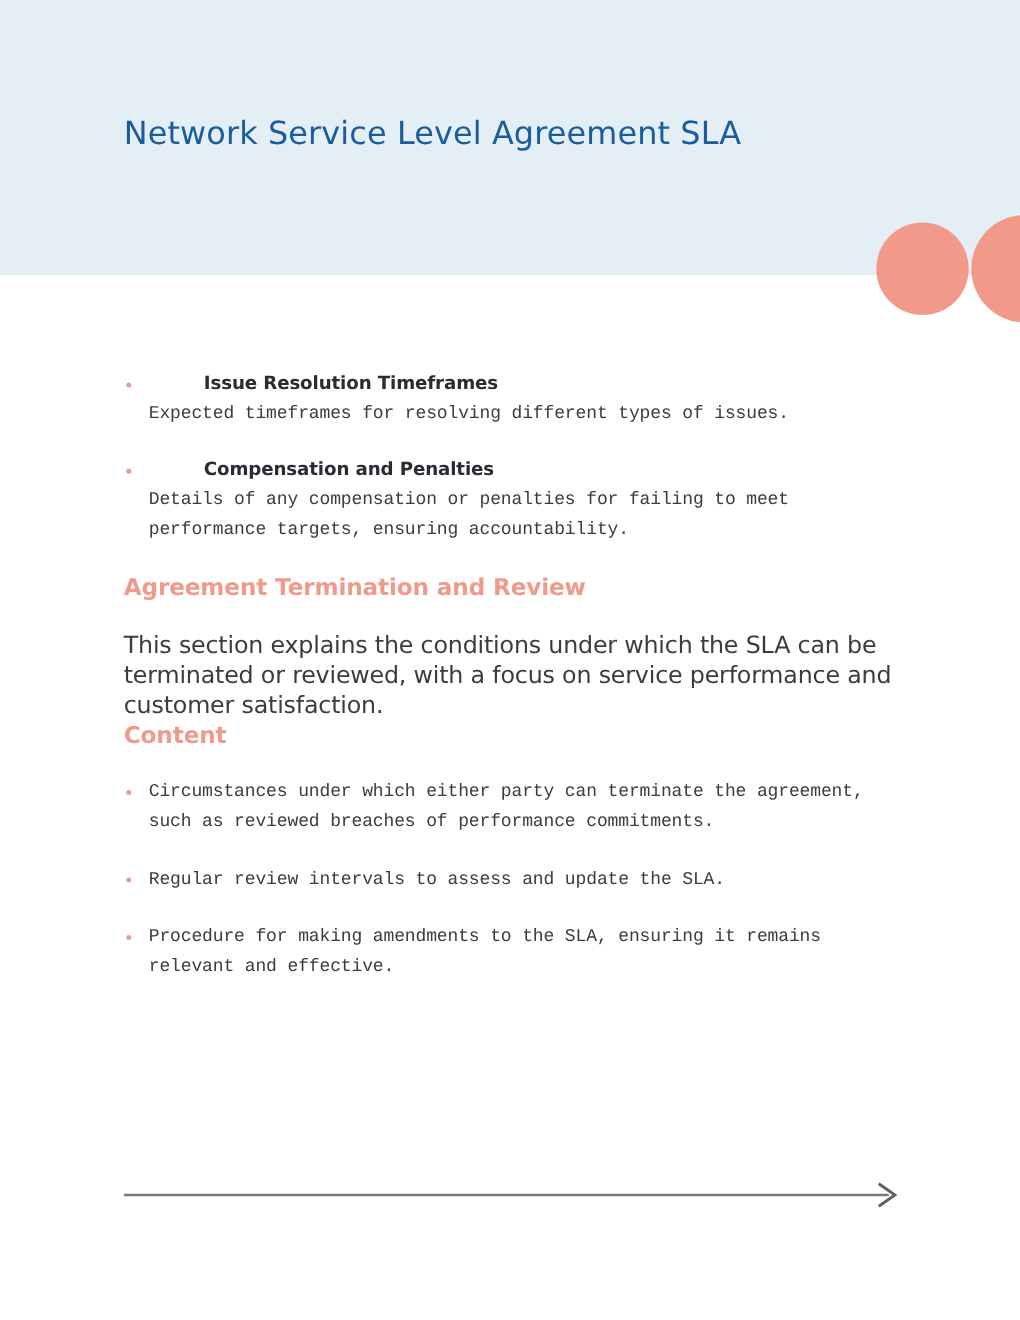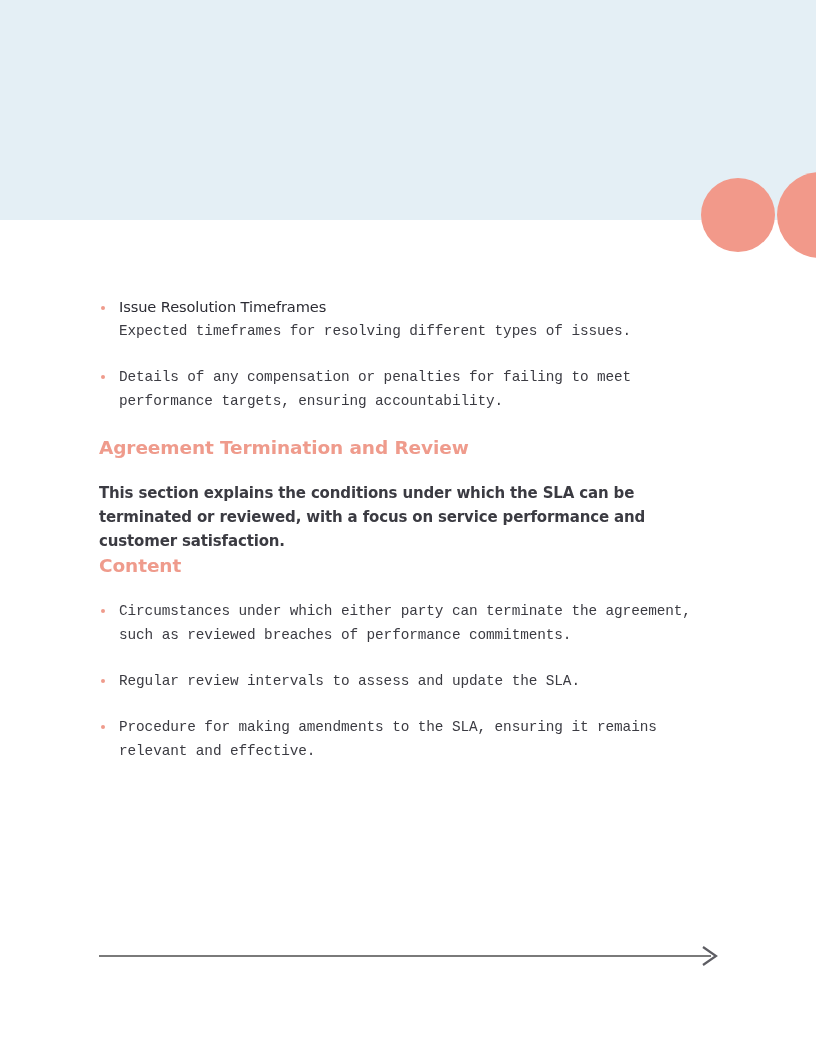--- a/index.html
+++ b/index.html
@@ -88,24 +88,25 @@
     left: 2px;
     top: 10px;
     width: 4px;
     height: 4px;
     border-radius: 50%;
     background: #ef9b8c;
   }
   .bullet-title {
     font-family: "DejaVu Sans", sans-serif;
     font-size: 14.6px;
-    font-weight: 400;
+    font-weight: 700;
     color: #2b2b33;
     line-height: 21px;
     letter-spacing: -0.1px;
+    margin-left: 44px;
   }
   .bullet-desc {
     font-family: Liberation Mono, monospace;
     font-size: 14.4px;
     font-weight: 400;
     color: #3b3b42;
     line-height: 24px;
     letter-spacing: -0.1px;
     margin-top: 2px;
   }
@@ -115,22 +116,22 @@
     font-family: "DejaVu Sans", sans-serif;
     font-size: 18.5px;
     font-weight: 700;
     color: #ef9b8c;
     letter-spacing: -0.1px;
     line-height: 26px;
   }
 
   .section-para {
     font-family: "DejaVu Sans", sans-serif;
-    font-size: 15px;
-    font-weight: 700;
+    font-size: 19px;
+    font-weight: 400;
     color: #3b3b42;
     line-height: 24px;
     letter-spacing: -0.15px;
   }
 
   .gap-before-termination { }
   .gap-after-termination  { margin-top: 20px; }
   .gap-before-content     { }
   .gap-after-content      { margin-top: 20px; }
 
@@ -143,36 +144,38 @@
     height: 32px;
   }
 </style>
 </head>
 <body>
 
 <div class="page">
 
   <div class="header-band"></div>
 
+  <div class="page-title">Network Service Level Agreement SLA</div>
 
   <div class="deco-circles">
     <div class="deco-circle deco-circle-1"></div>
     <div class="deco-circle deco-circle-2"></div>
   </div>
 
   <div class="content">
 
     <div class="bullet-item">
       <span class="bullet-dot"></span>
       <div class="bullet-title">Issue Resolution Timeframes</div>
       <div class="bullet-desc">Expected timeframes for resolving different types of issues.</div>
     </div>
 
     <div class="bullet-item">
       <span class="bullet-dot"></span>
+      <div class="bullet-title">Compensation and Penalties</div>
       <div class="bullet-desc">Details of any compensation or penalties for failing to meet performance targets, ensuring accountability.</div>
     </div>
 
     <div class="section-heading gap-before-termination">Agreement Termination and Review</div>
 
     <div class="section-para gap-after-termination">This section explains the conditions under which the SLA can be terminated or reviewed, with a focus on service performance and customer satisfaction.</div>
 
     <div class="section-heading gap-before-content">Content</div>
 
     <div class="gap-after-content">

